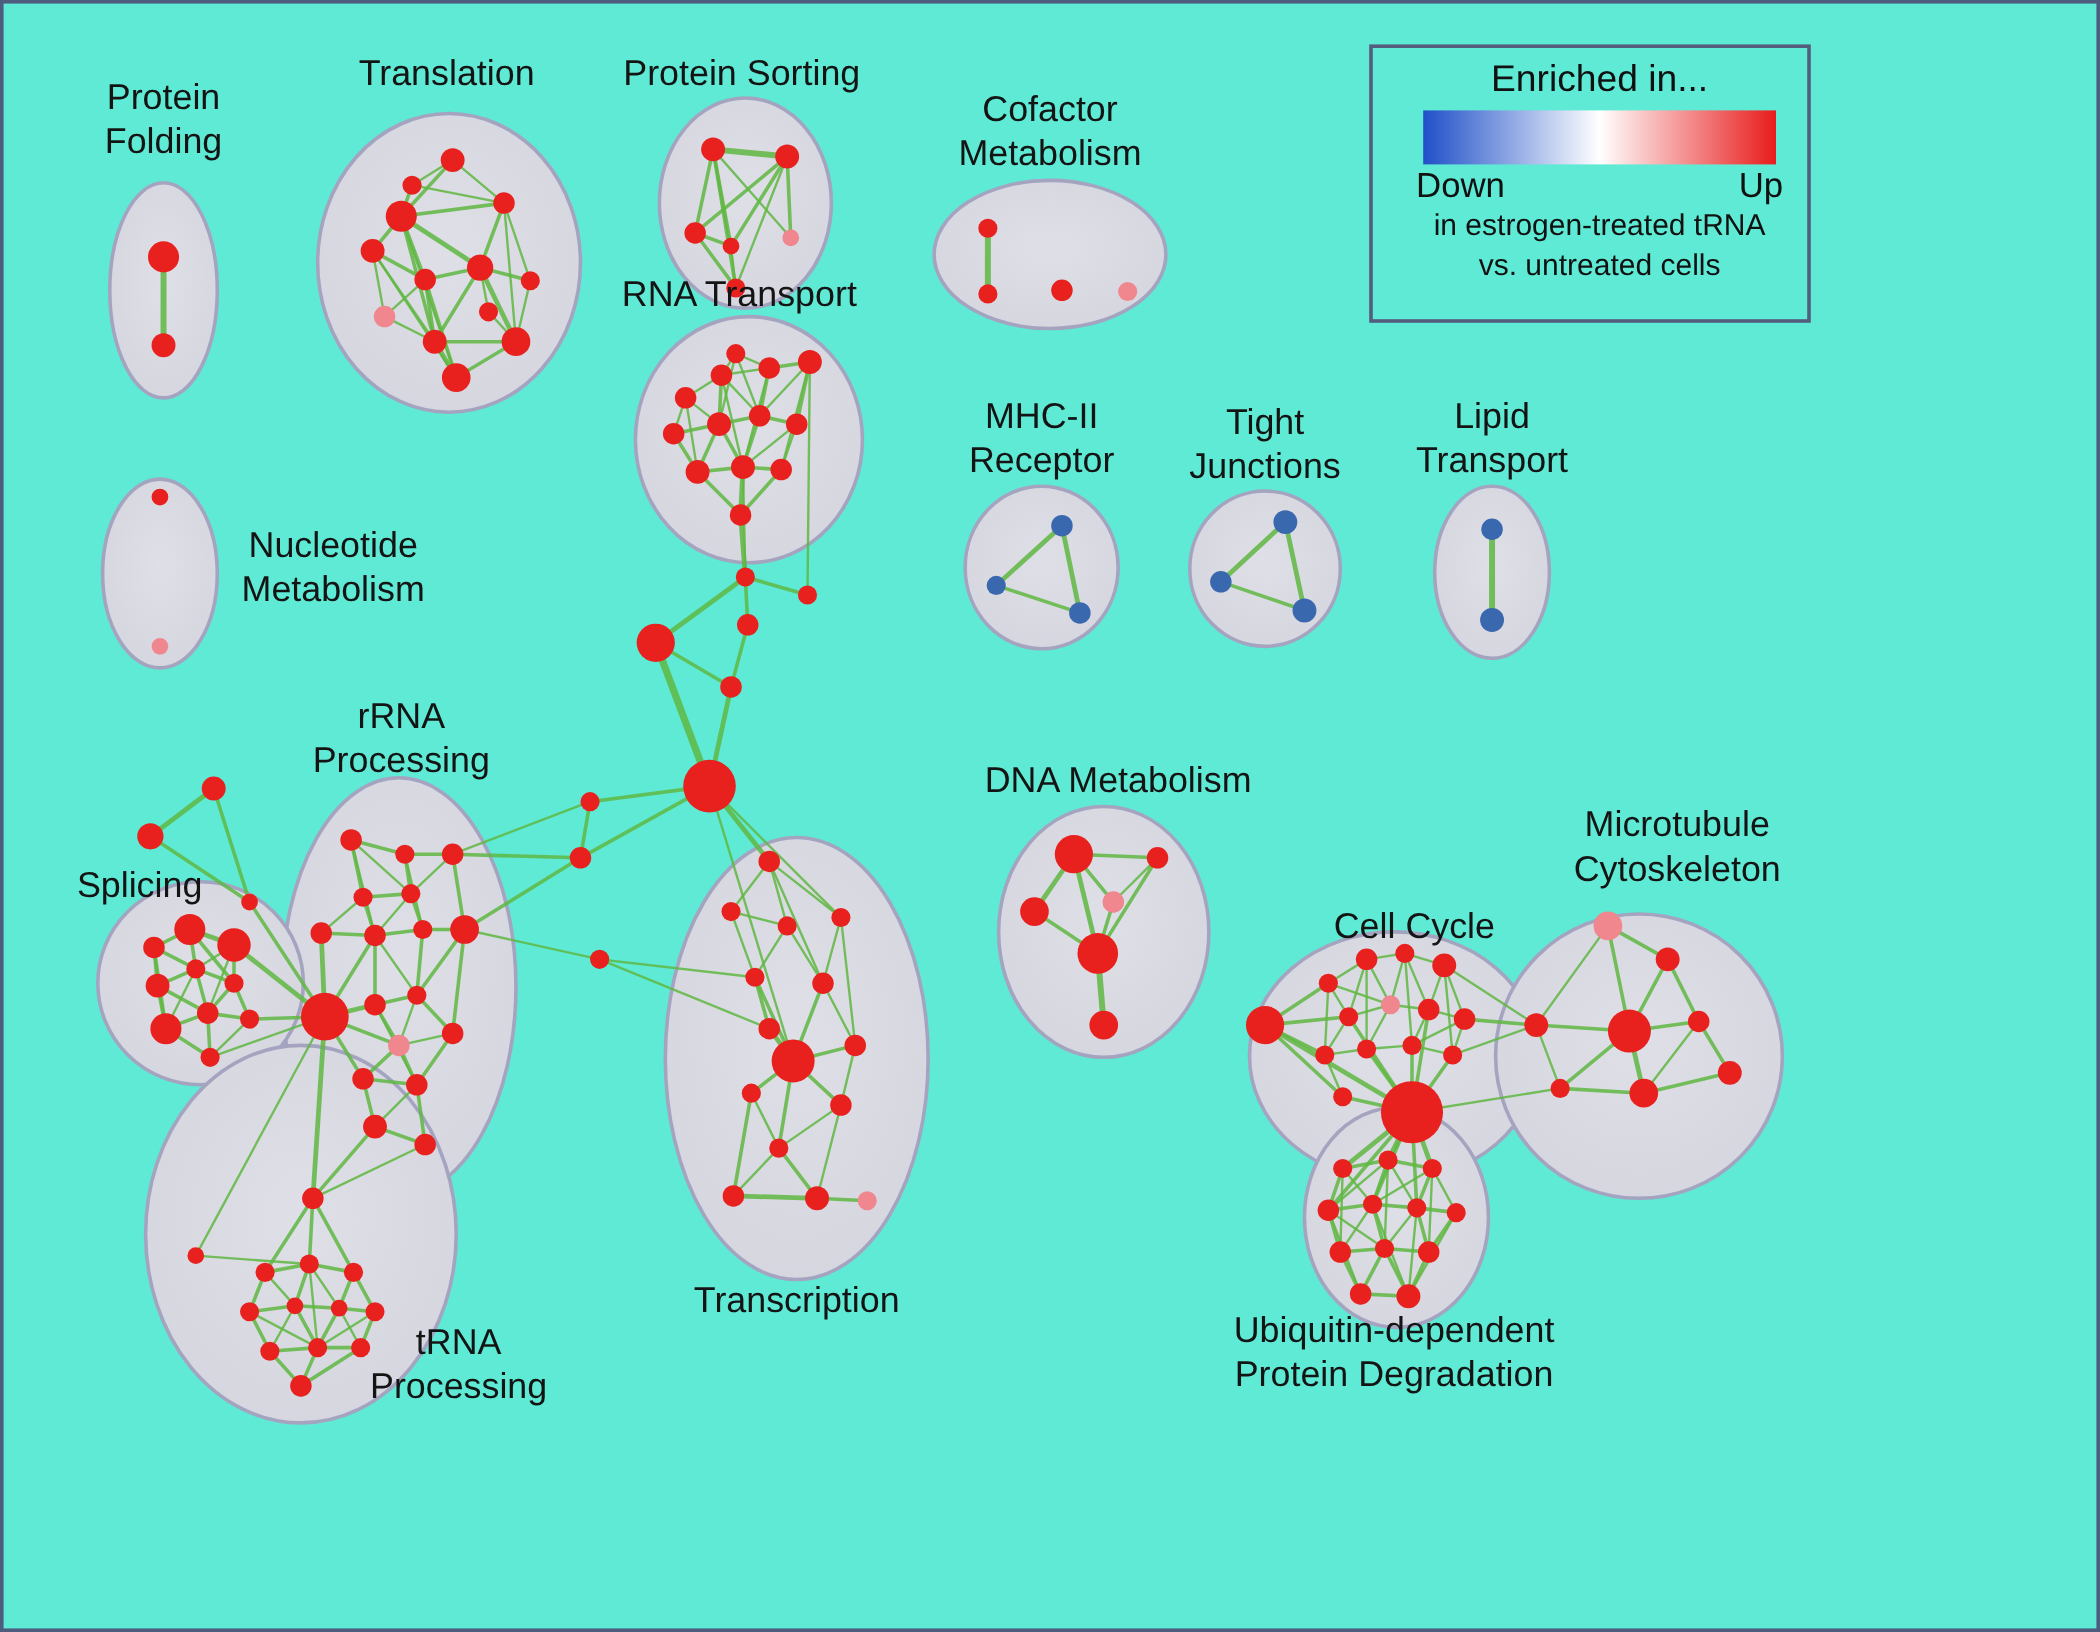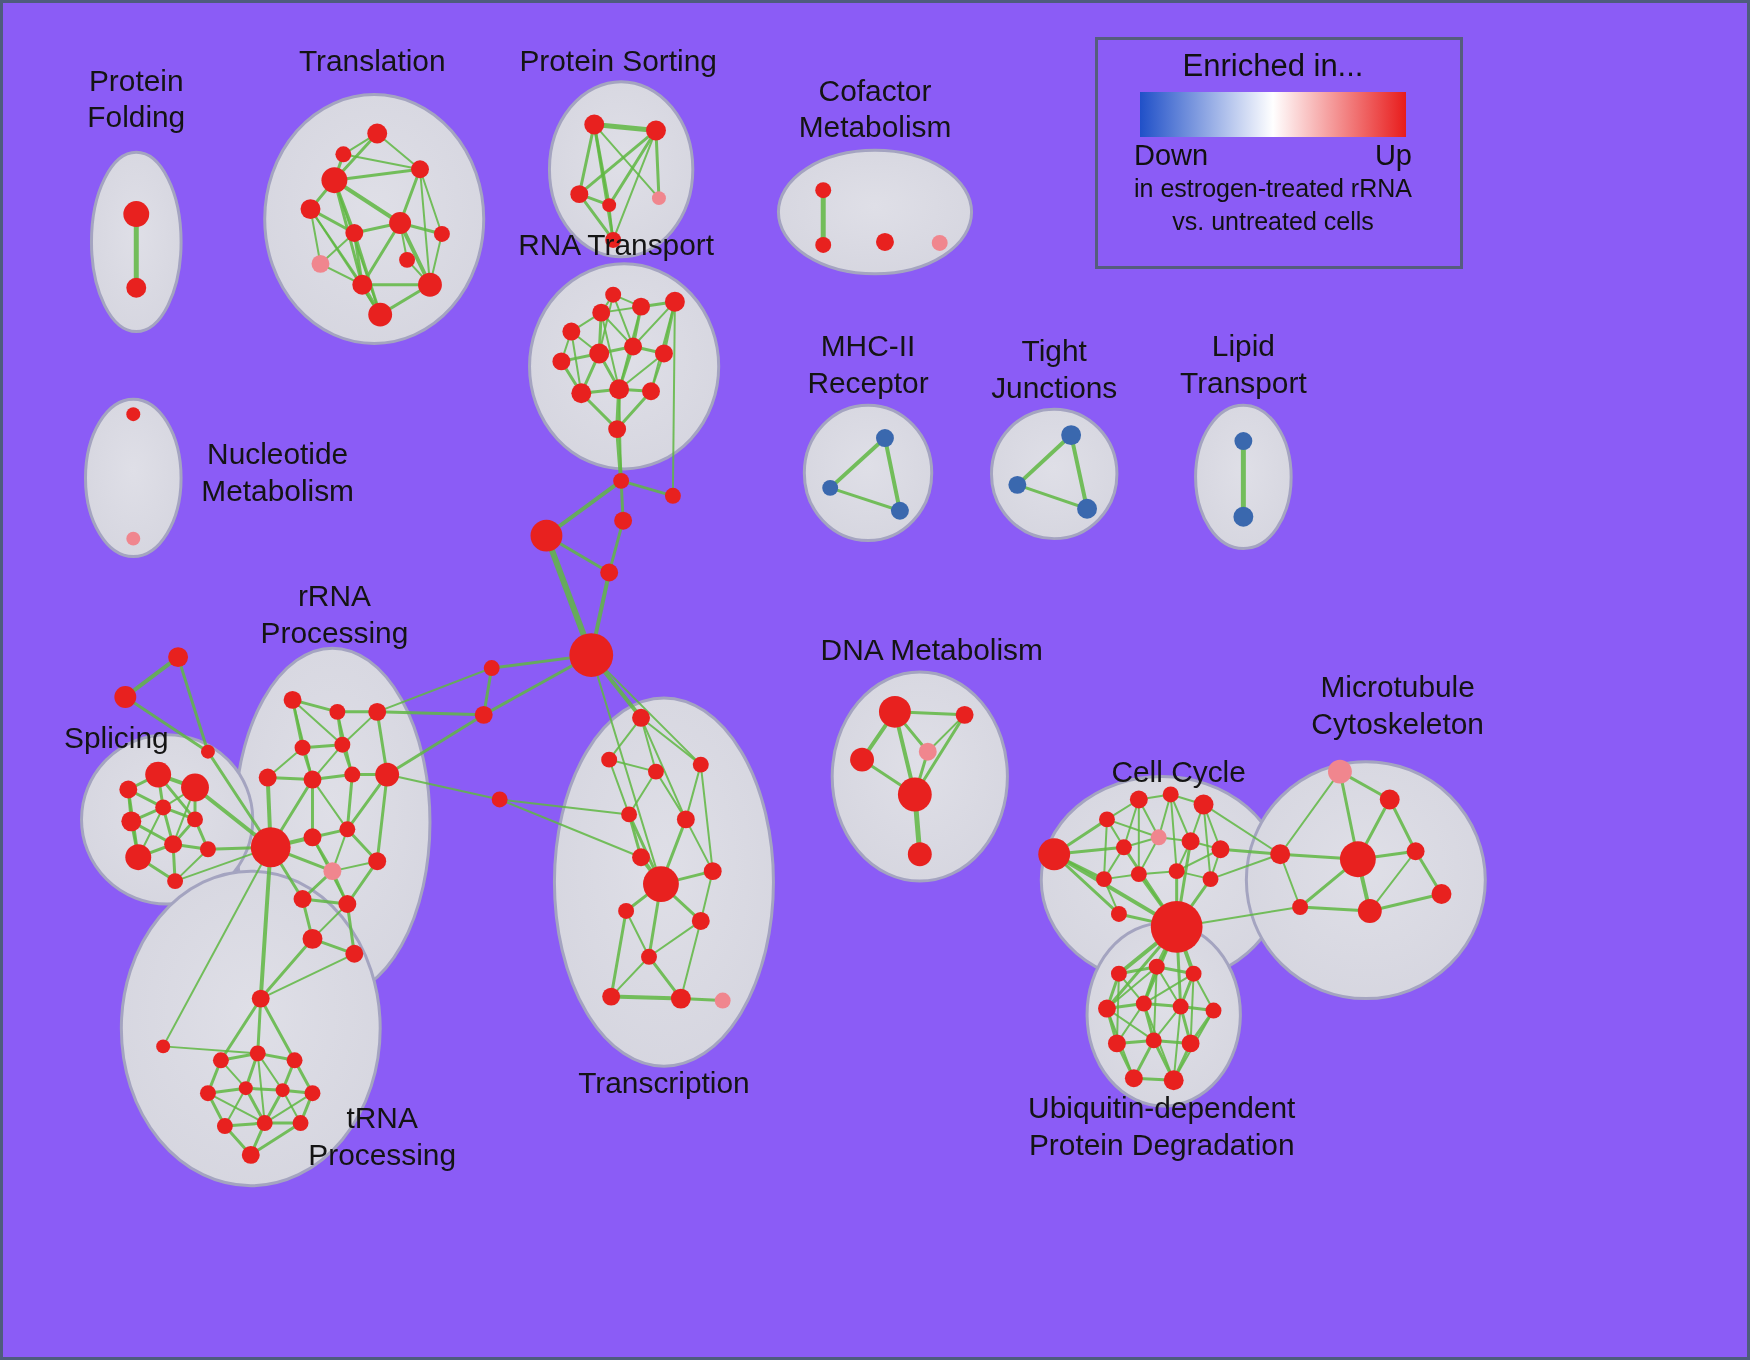--- a/index.html
+++ b/index.html
@@ -9,37 +9,37 @@
     height: 1360px;
     box-sizing: border-box;
     border: 3px solid #4e5c7e;
     overflow: hidden;
     font-family: "Liberation Sans", sans-serif;
   }
   .figure svg { position: absolute; left: 0; top: 0; width: 100%; height: 100%; }
   .cluster-label { font-size: 30px; fill: #141414; }
   .legend {
     position: absolute;
-    left: 1092px;
+    left: 1138px;
     top: 34px;
     width: 368px;
     height: 232px;
     border: 3px solid #555d7d;
     box-sizing: border-box;
-    padding: 8px 28px 0 16px;
+    padding: 8px 0 0 16px;
   }
   .legend-title { font-size: 31px; text-align: center; color: #111; }
   .legend-gradient { height: 45px; margin: 8px 26px 2px 26px; }
   .legend-scale { display: flex; justify-content: space-between; font-size: 29px; color: #111; margin: 0 20px; }
   .legend-caption { font-size: 25px; text-align: center; color: #111; line-height: 1.32; }
 </style>
 </head>
 <body>
 
-<div class="figure" style="background: #8b5cf6; border-color: rgb(78, 92, 126);">
+<div class="figure" style="background: #5eead4; border-color: rgb(78, 92, 126);">
   <svg id="network-svg" viewBox="0 0 1750 1360" xmlns="http://www.w3.org/2000/svg">
     <defs>
       <radialGradient id="clusterGrad" cx="50%" cy="45%" r="70%">
         <stop offset="0%" stop-color="#dfdfe7"></stop>
         <stop offset="100%" stop-color="#d4d4de"></stop>
       </radialGradient>
     </defs>
     <g id="layer-clusters">
         <ellipse cx="133" cy="240" rx="45" ry="90" fill="url(#clusterGrad)" stroke="#a4a4c0" stroke-width="3"></ellipse>
         <ellipse cx="372" cy="217" rx="110" ry="125" fill="url(#clusterGrad)" stroke="#a4a4c0" stroke-width="3"></ellipse>
@@ -595,16 +595,16 @@
       </g>
   </svg>
 
   <div class="legend">
     <div class="legend-title">Enriched in...</div>
     <div class="legend-gradient" style="background: linear-gradient(to right, rgb(32, 80, 200), rgb(255, 255, 255) 50%, rgb(232, 28, 28));"></div>
     <div class="legend-scale">
       <span>Down</span>
       <span>Up</span>
     </div>
-    <div class="legend-caption">in estrogen-treated rRNA</div>
+    <div class="legend-caption">in estrogen-treated tRNA</div>
     <div class="legend-caption">vs. untreated cells</div>
   </div>
 </div>
 
 </body></html>

